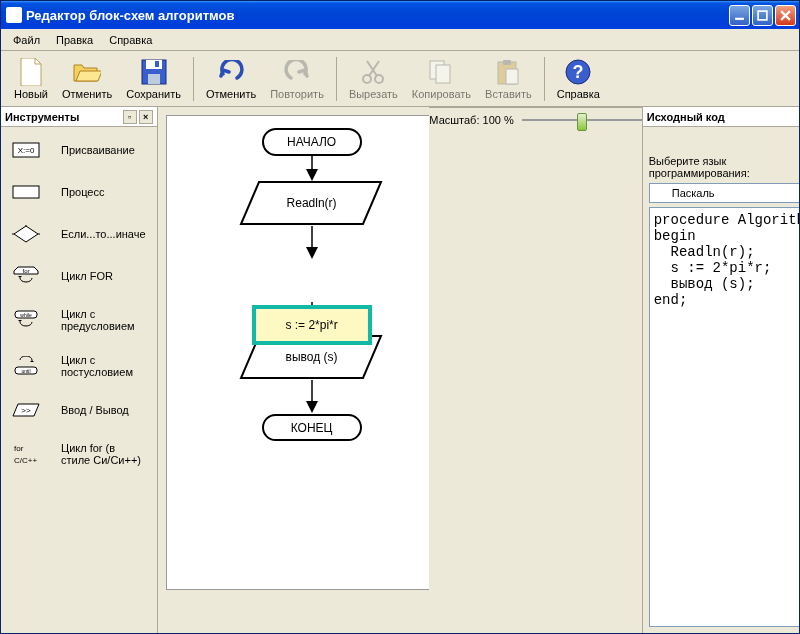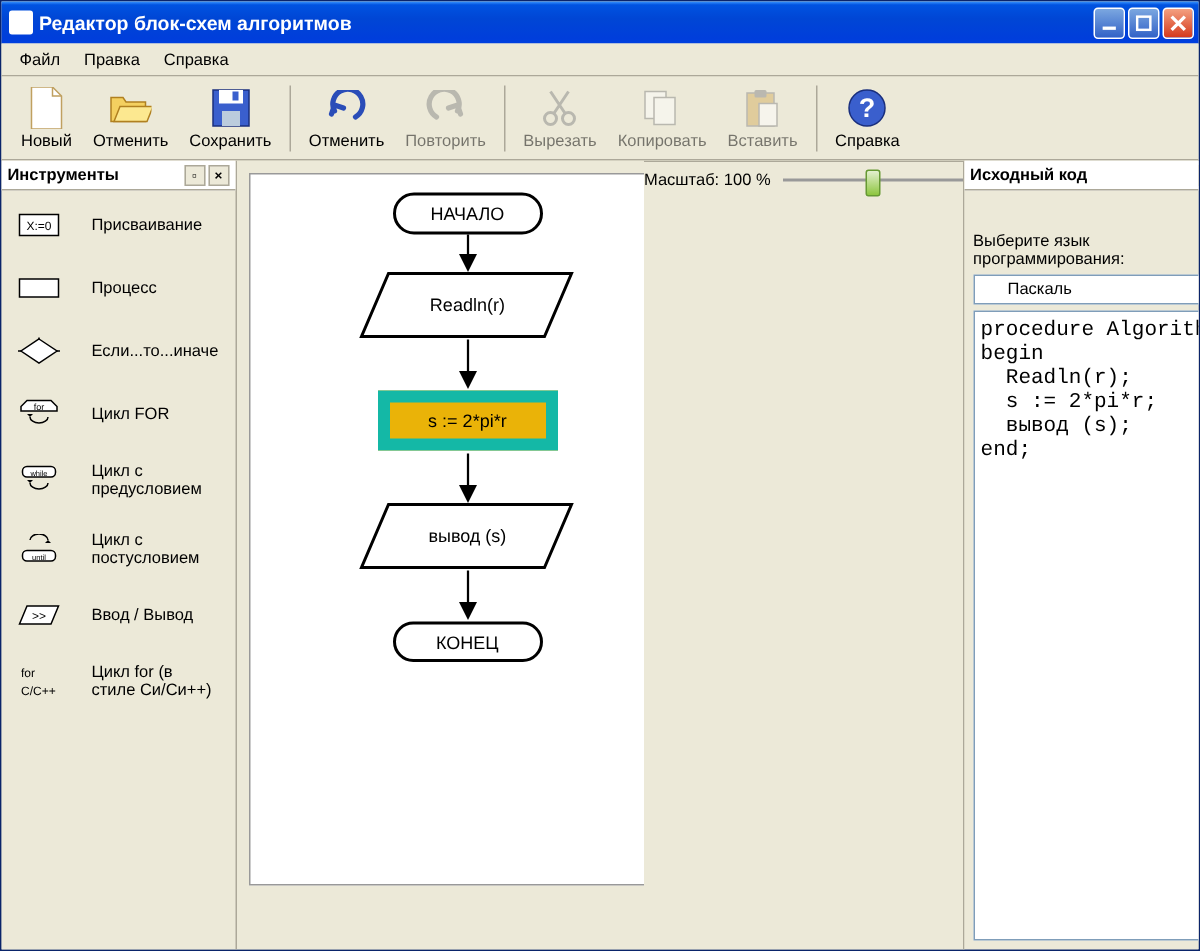--- a/index.html
+++ b/index.html
@@ -50,21 +50,21 @@
 
 .code-panel { width: 270px; display: flex; flex-direction: column; gap: 22px; }
 .code-body { flex: 1; padding: 6px; display: flex; flex-direction: column; gap: 4px; }
 .lang-label { font-size: 11px; }
 .lang-select { width: 100%; height: 20px; border: 1px solid #7f9db9; background: #fff; font-size: 11px; padding: 1px 18px; }
 .code-area { flex: 1; border: 1px solid #7f9db9; background: #fff; padding: 4px; font-family: 'Courier New', monospace; font-size: 14px; white-space: pre; overflow: auto; }
 
 
 .flow-shape { position: absolute; display: flex; align-items: center; justify-content: center; font-size: 12px; }
 .terminator { border: 2px solid #000; border-radius: 20px; background: #fff; }
-.process-shape { border: 8px solid #14b8a6; background: #eab308; }
+.process-shape { border: 4px solid #14b8a6; background: #fef9c3; margin-top: 45px; }
 </style>
 </head>
 <body>
 
 <div class="window">
 
   <div class="titlebar">
     <div class="titlebar-icon"></div>
     <div class="titlebar-text">Редактор блок-схем алгоритмов</div>
     <div class="titlebar-buttons">

